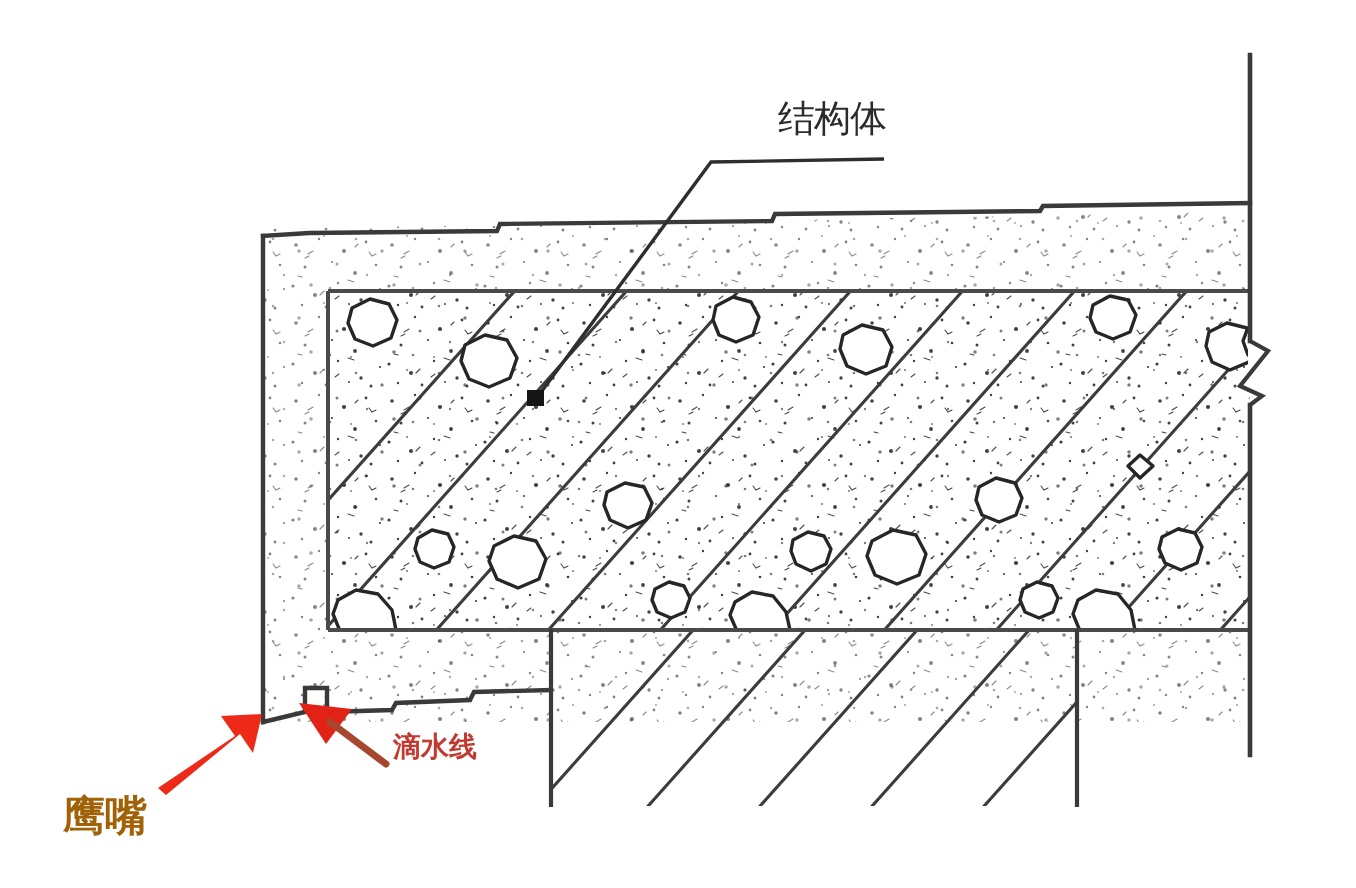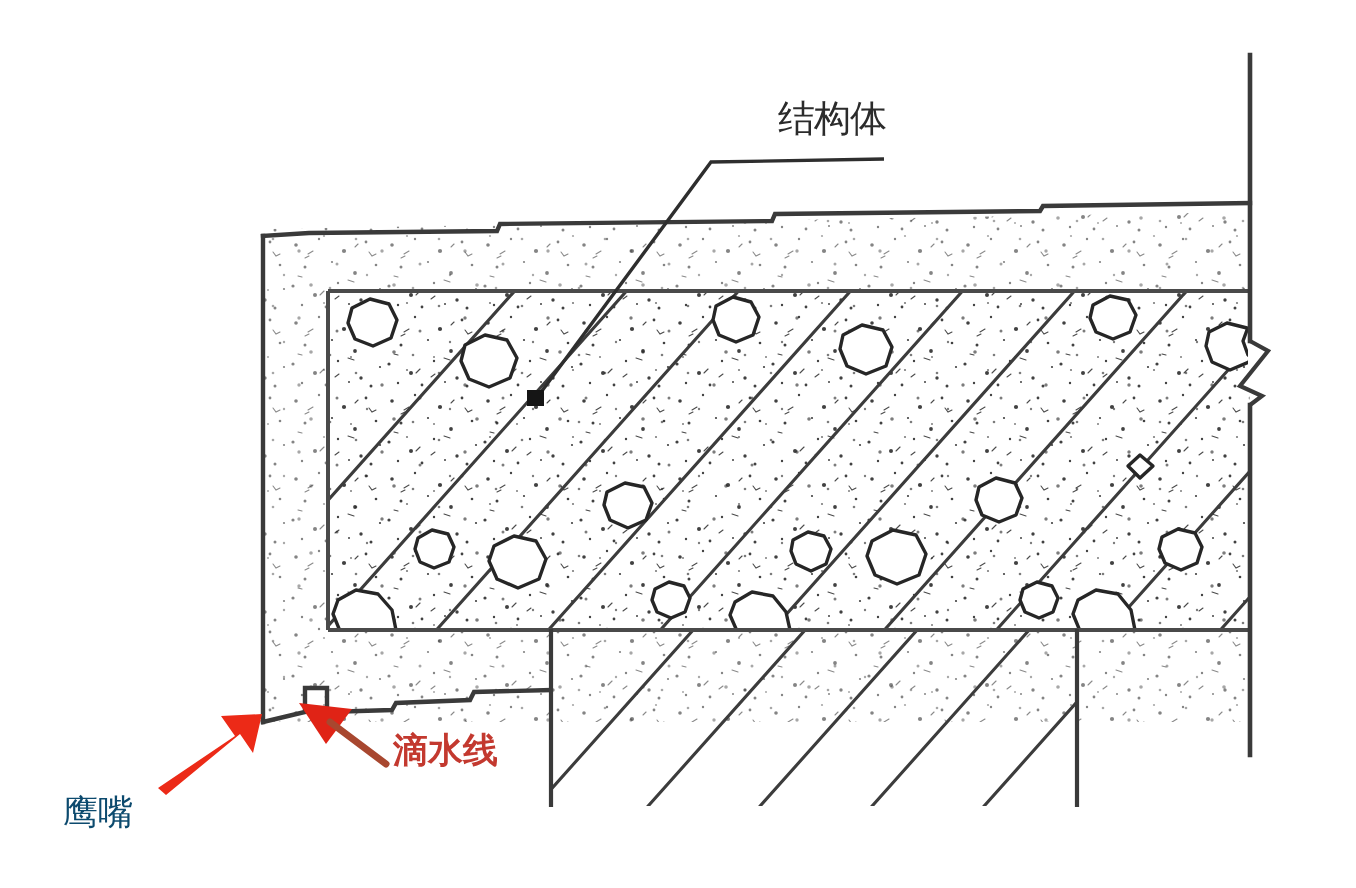--- a/index.html
+++ b/index.html
@@ -18,28 +18,28 @@
     line-height:1;
   }
   #label-structure{
     left:778px;top:100px;
     font-size:37px;font-weight:400;
     color:#2b2b2b;
     letter-spacing:-1px;
   }
   #label-dripline{
     left:393px;top:733px;
-    font-size:35px;font-weight:700;
+    font-size:28px;font-weight:700;
     color:#c3392f;
     letter-spacing:0px;
   }
   #label-eagle{
     left:63px;top:795px;
-    font-size:35px;font-weight:400;
-    color:#0c4a6e;
+    font-size:42px;font-weight:700;
+    color:#a16207;
     letter-spacing:0px;
   }
 </style>
 </head>
 <body>
 
 <div id="stage">
 
   <svg id="drawing" viewBox="0 0 1356 888" xmlns="http://www.w3.org/2000/svg">
 

